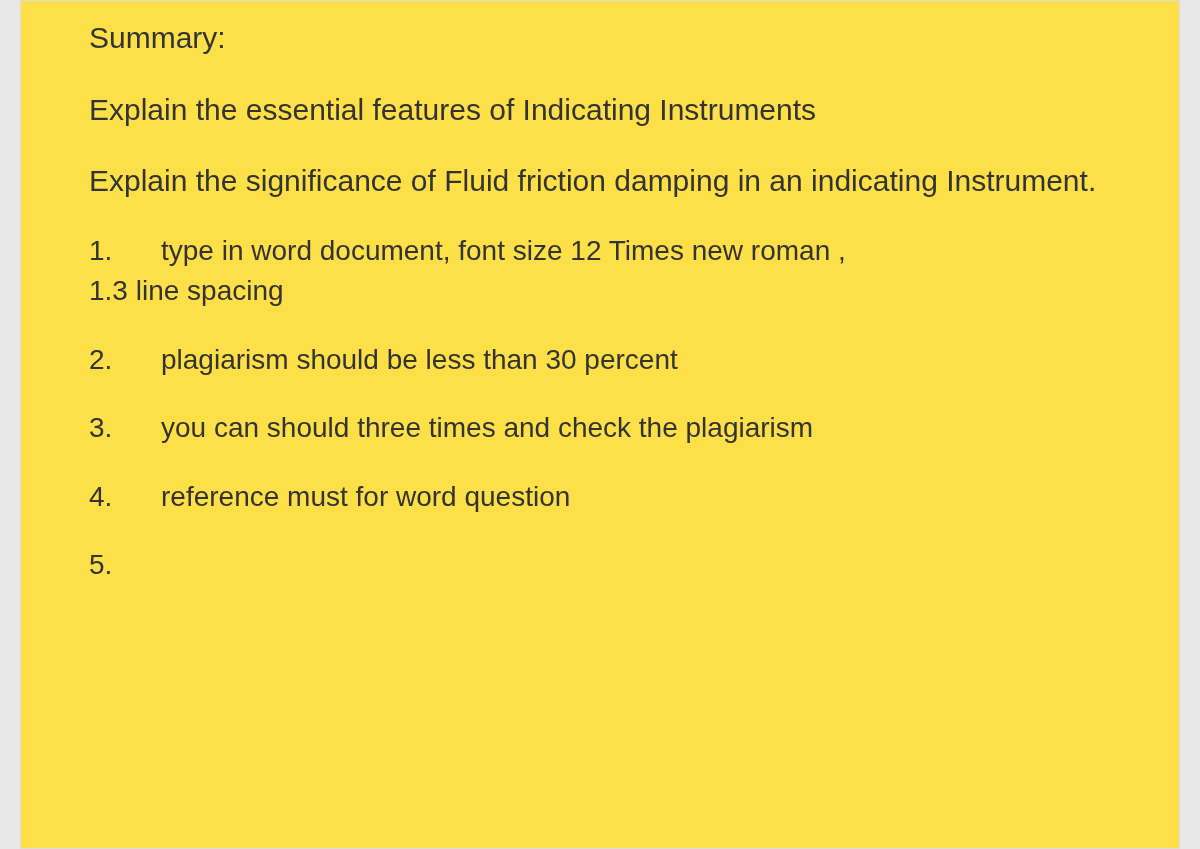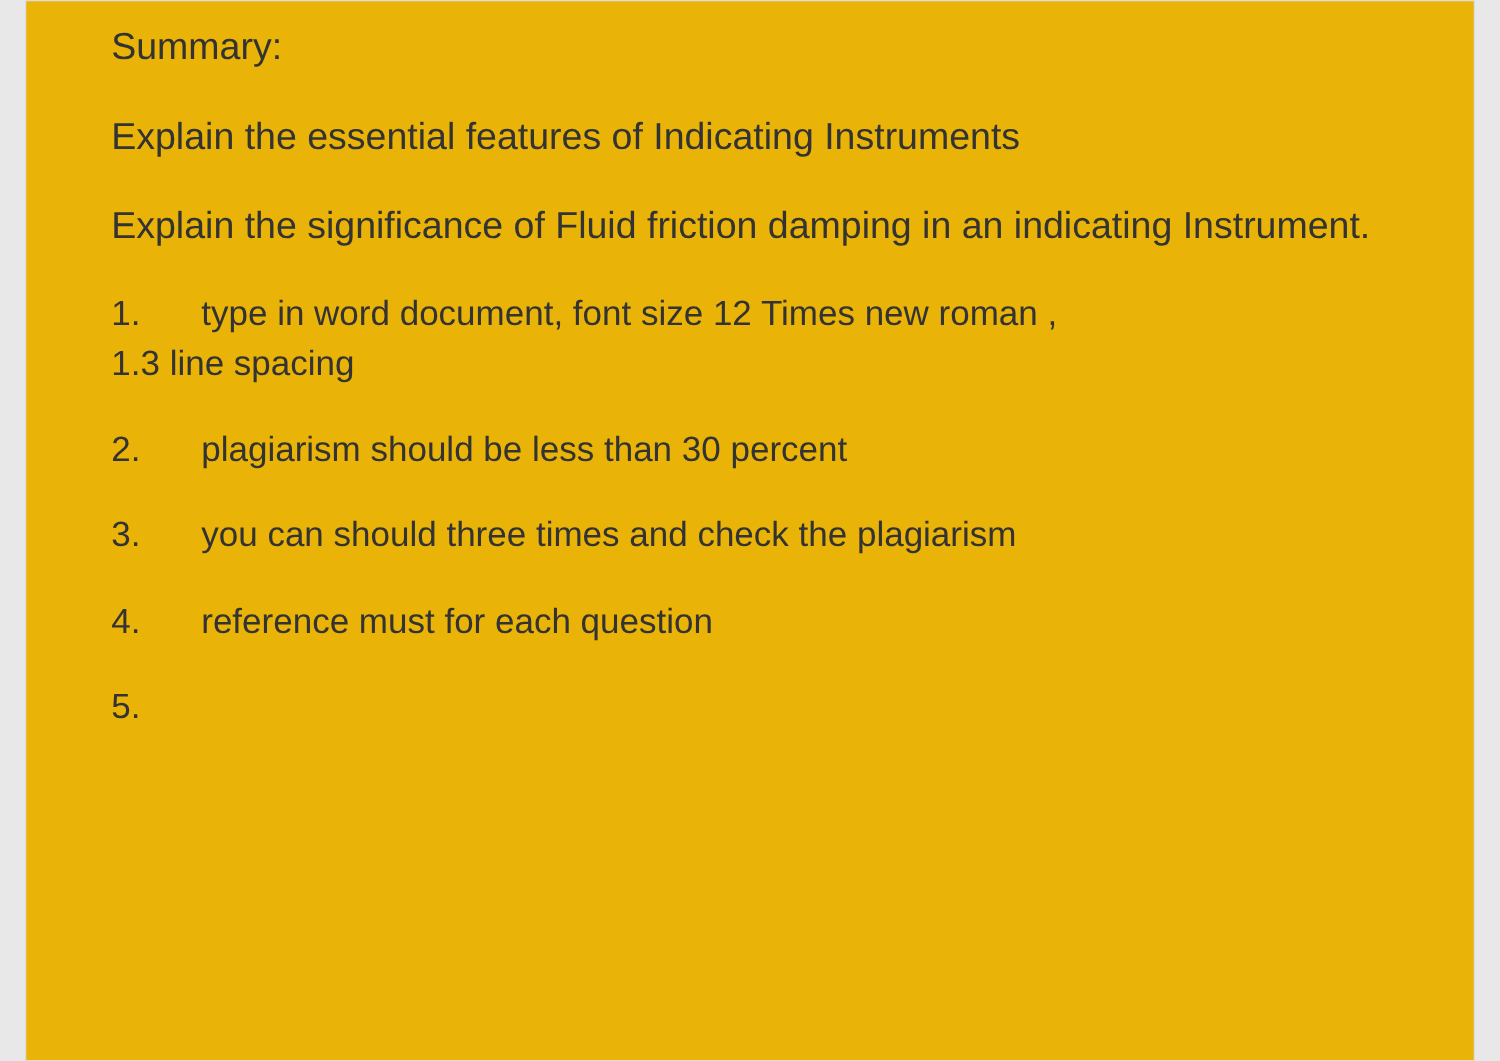--- a/index.html
+++ b/index.html
@@ -8,21 +8,21 @@
       box-sizing: border-box;
     }
     body {
       font-family: Arial, Helvetica, sans-serif;
       background: #e8e8e8;
       width: 1200px;
       height: 849px;
       padding: 0 20px;
     }
     .page {
-      background: #eab308;
+      background: #fde047;
       width: 100%;
       height: 100%;
       padding: 15px 60px 40px 68px;
       border: 1px solid #ddd;
     }
     .para {
       font-size: 30px;
       color: #333333;
       line-height: 1.45;
       margin-bottom: 28px;
@@ -70,20 +70,20 @@
     <span class="note-text">plagiarism should be less than 30 percent</span>
   </div>
 
   <div class="note-item">
     <span class="note-number">3.</span>
     <span class="note-text">you can should three times and check the plagiarism</span>
   </div>
 
   <div class="note-item">
     <span class="note-number">4.</span>
-    <span class="note-text">reference must for each question</span>
+    <span class="note-text">reference must for word question</span>
   </div>
 
   <div class="note-item">
     <span class="note-number">5.</span>
   </div>
 
 </div>
 
 </body></html>

